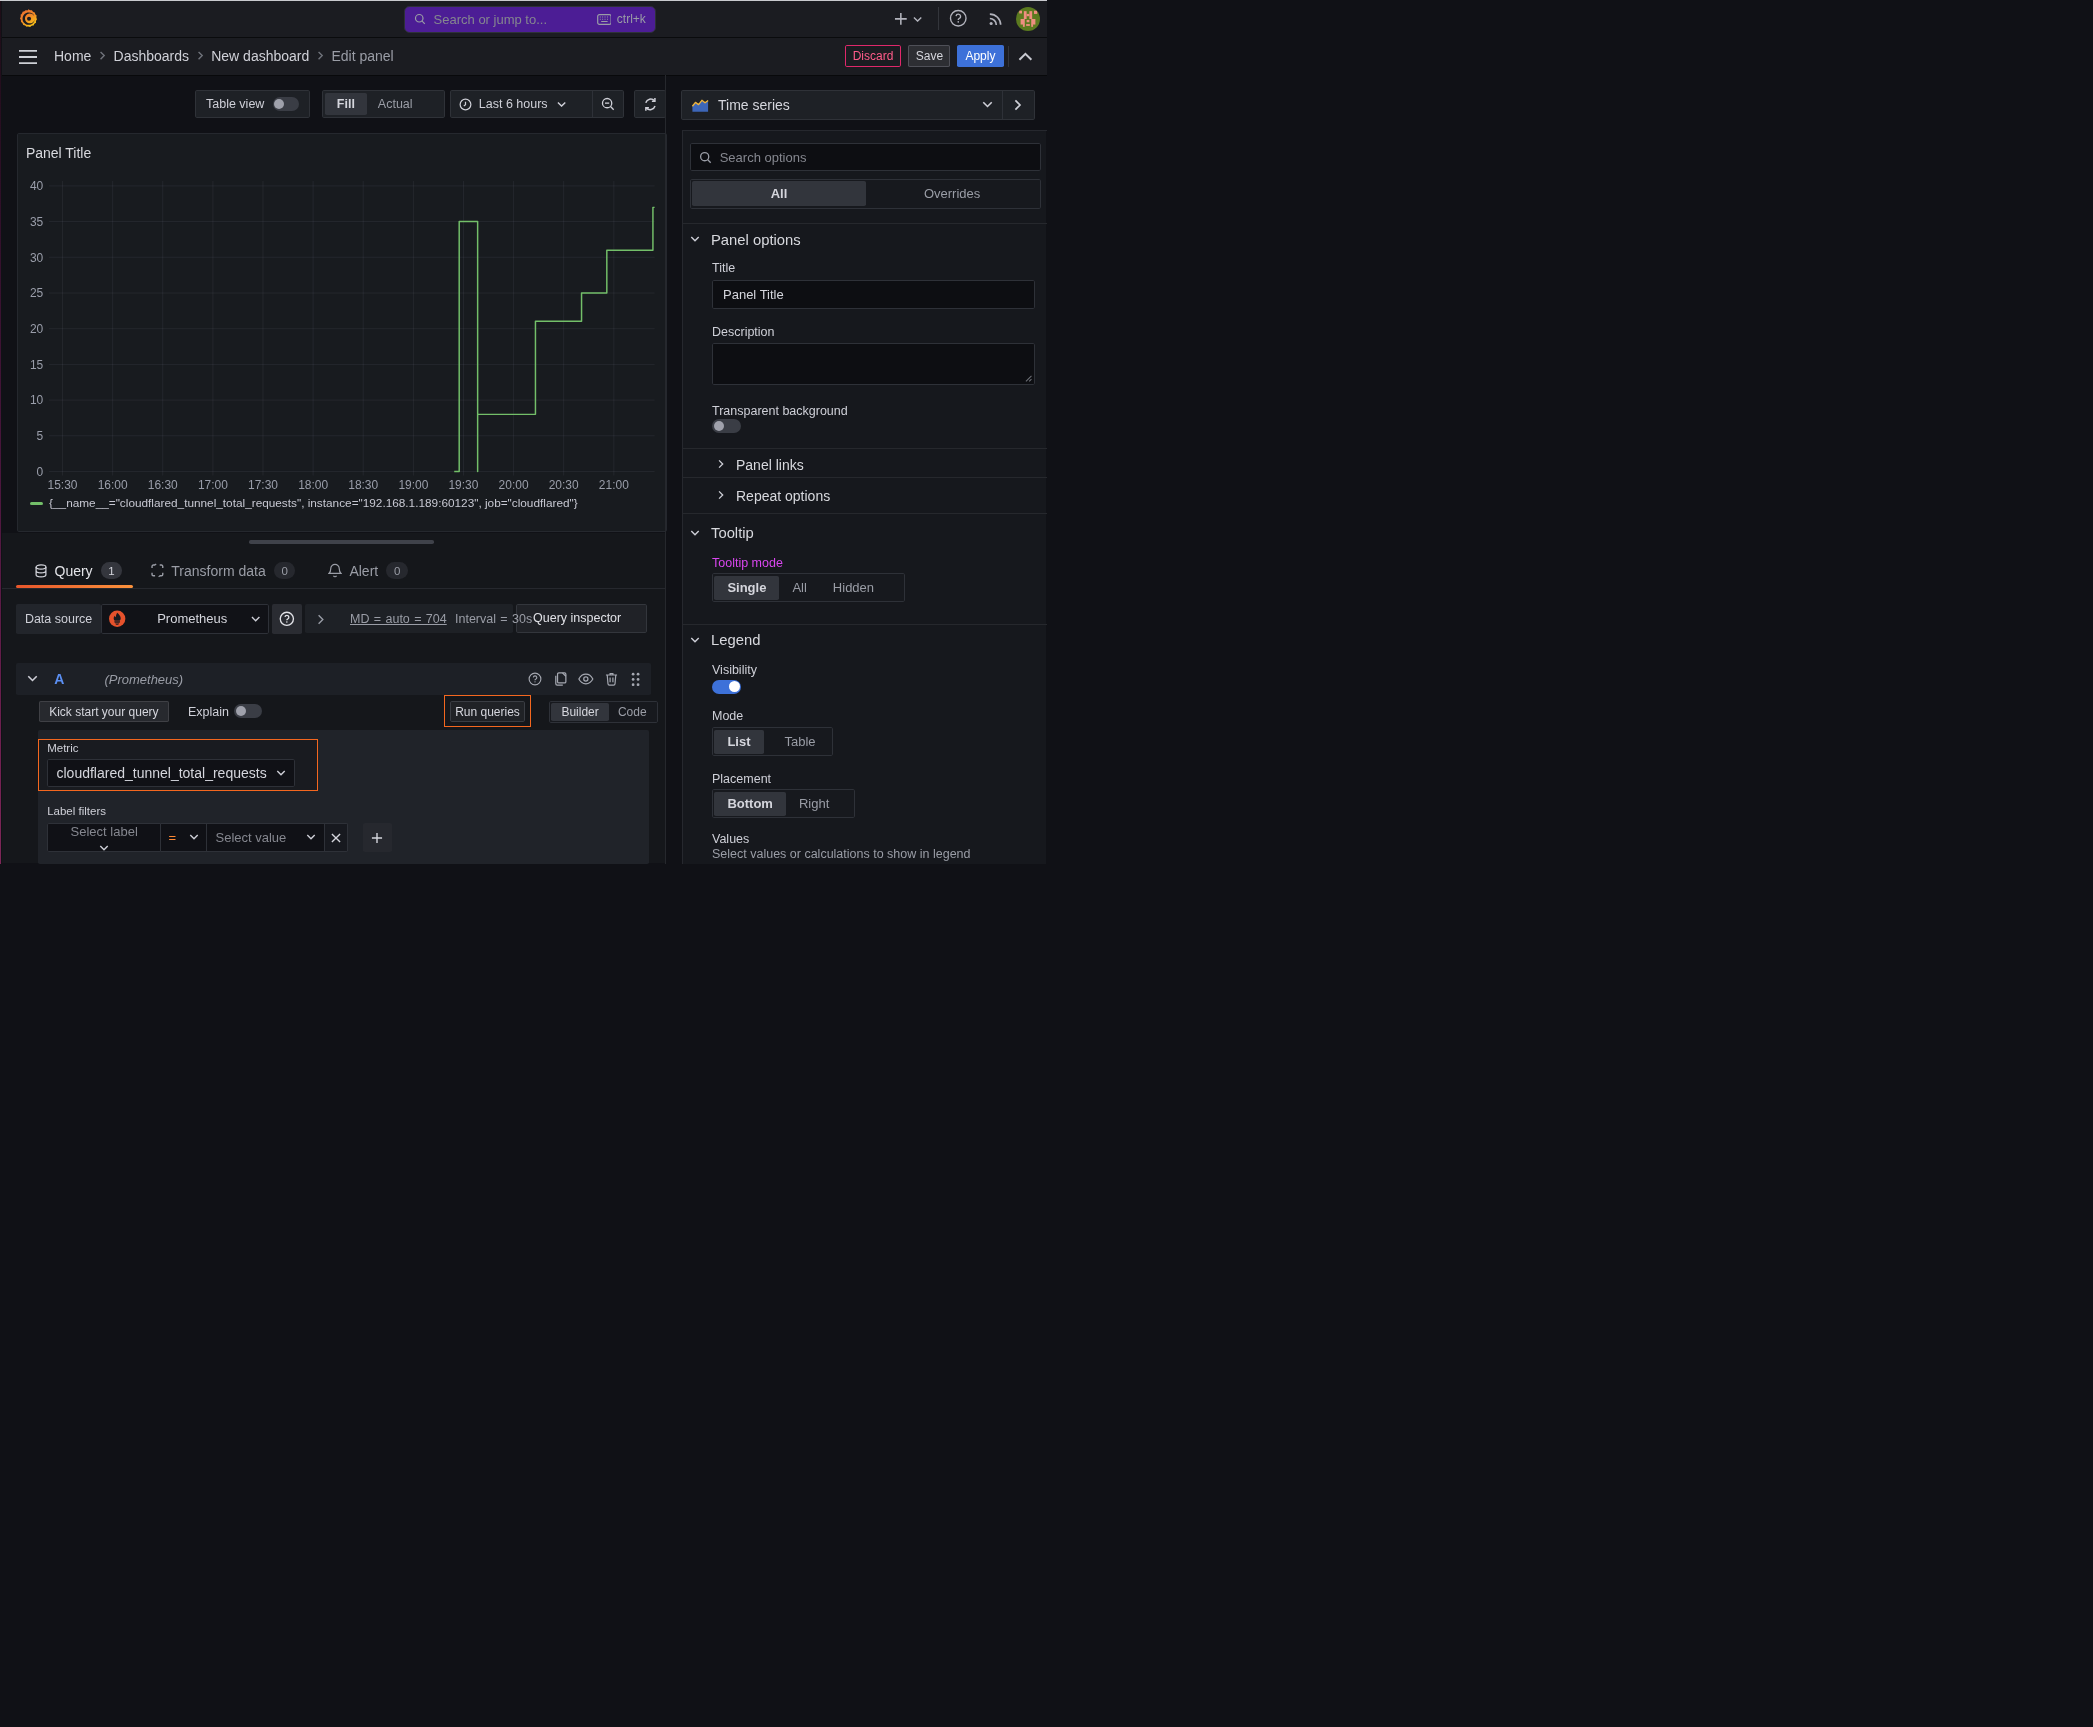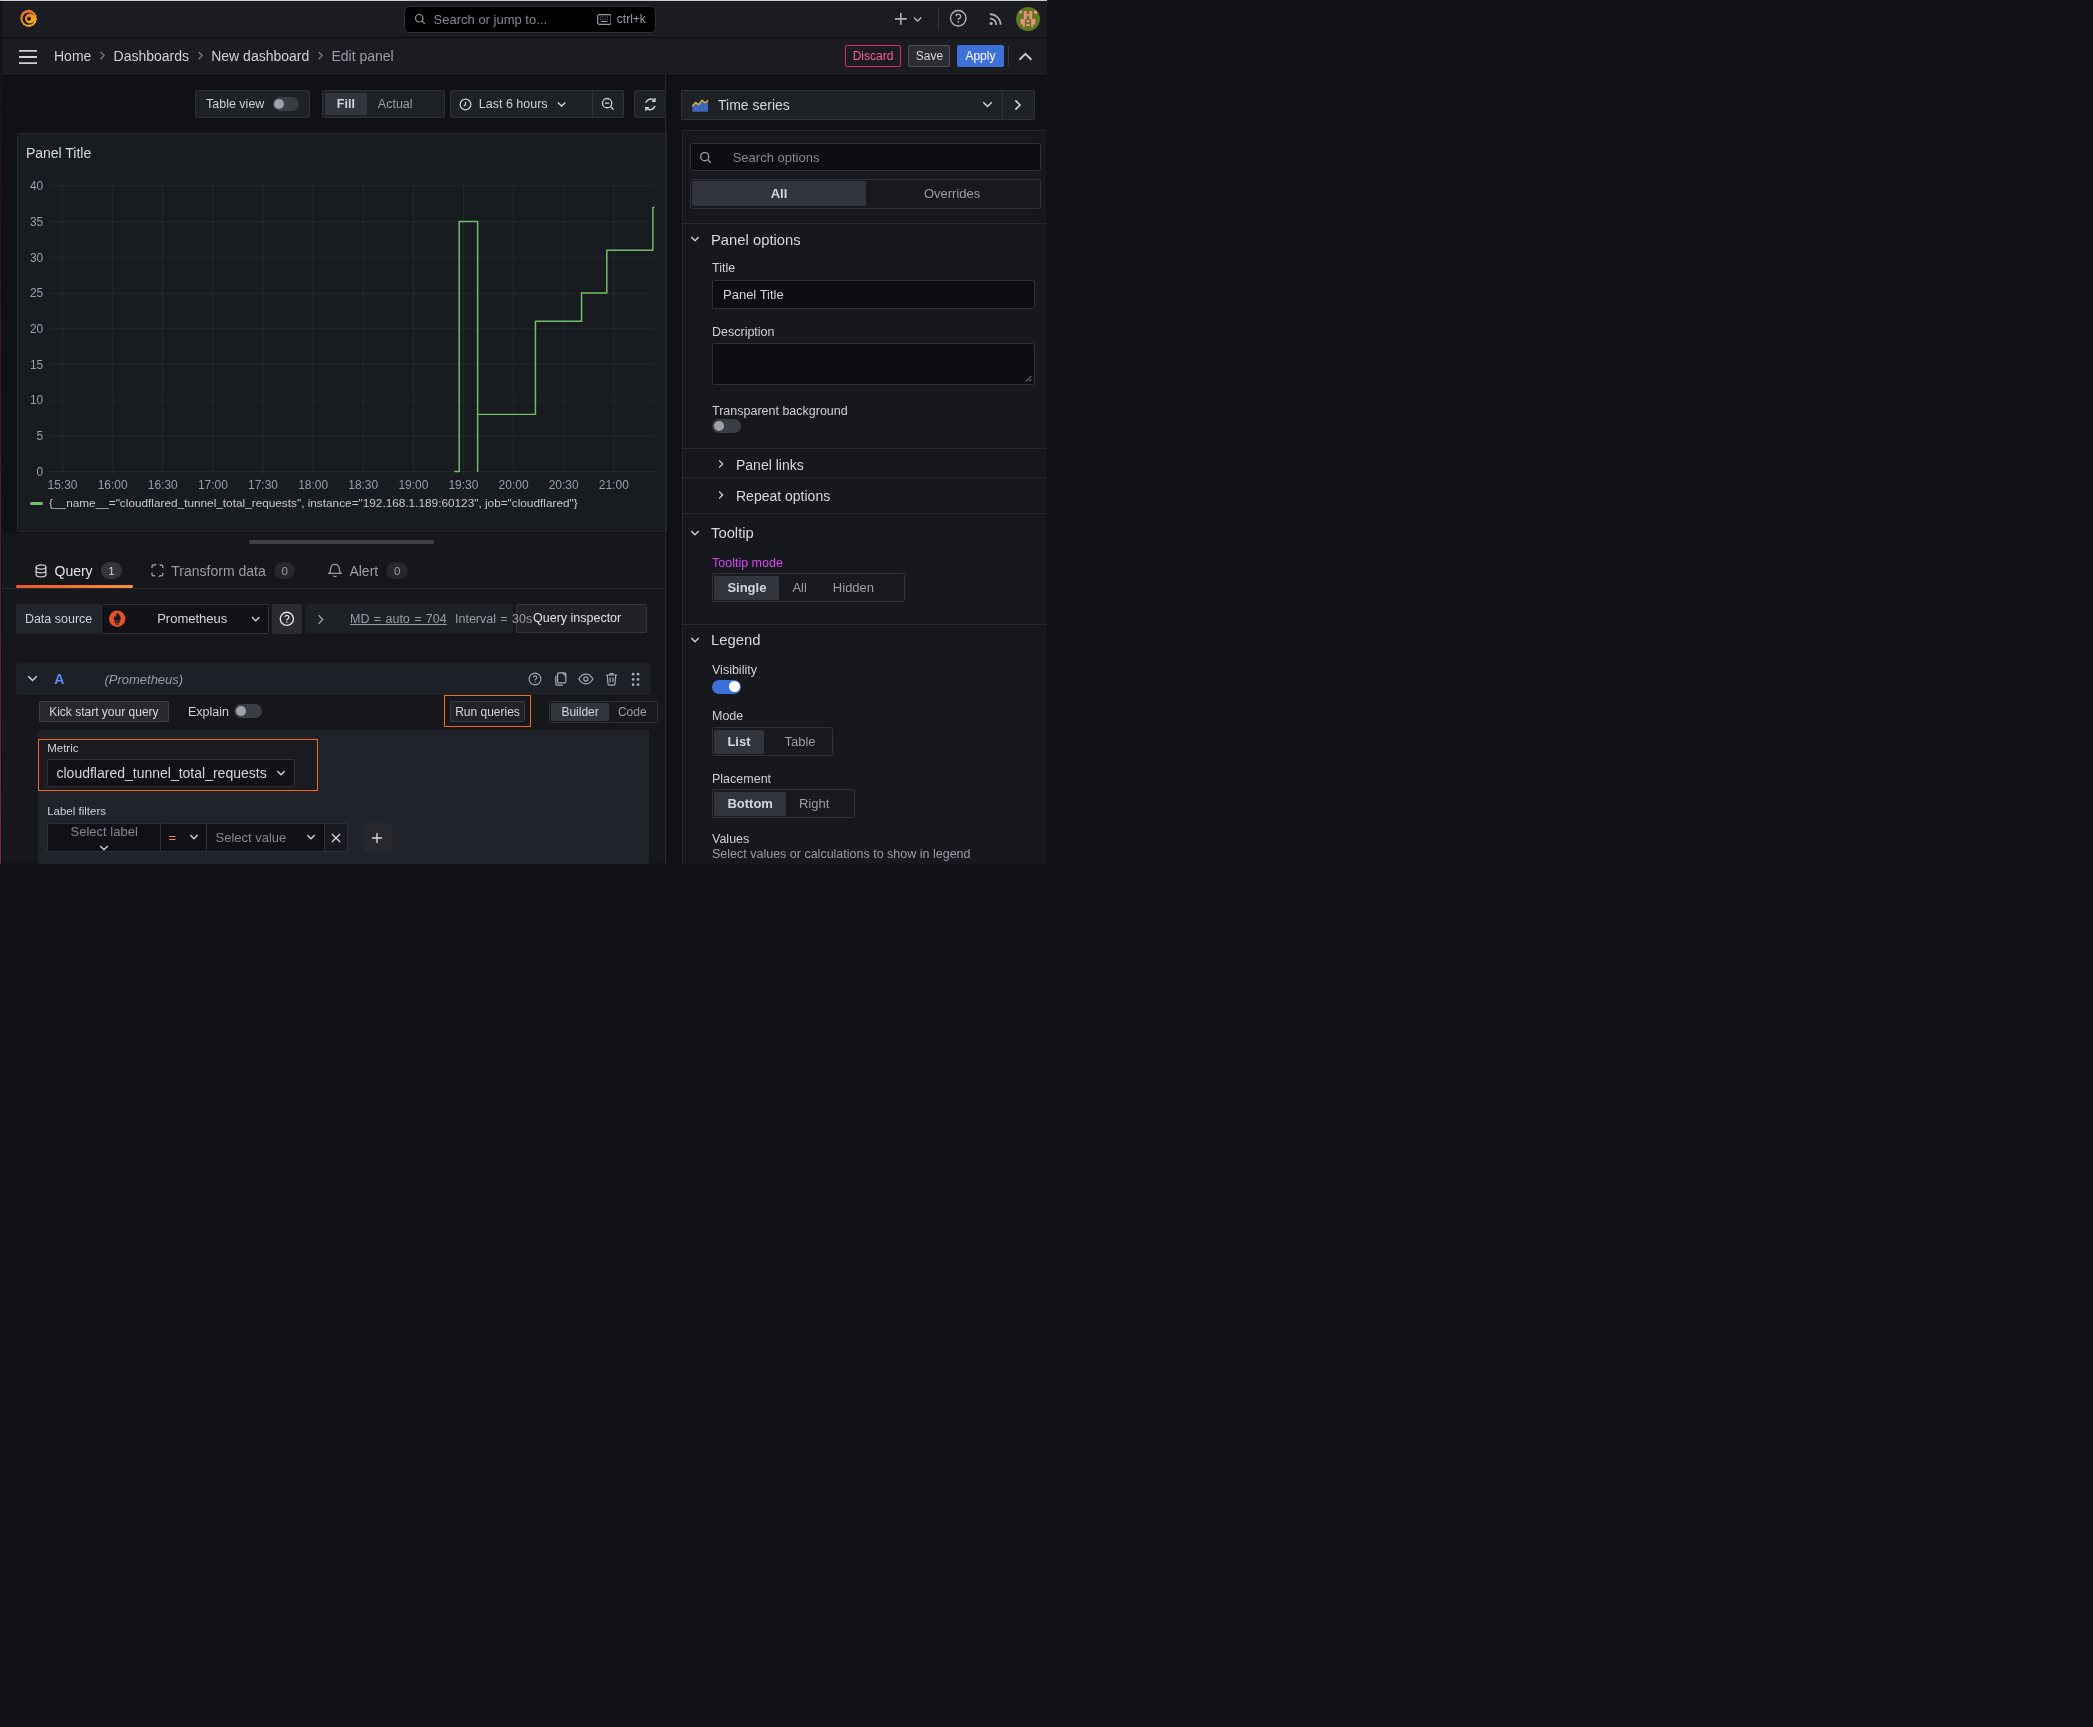--- a/index.html
+++ b/index.html
@@ -31,21 +31,21 @@
    <stop offset="0" stop-color="#ec6d32"></stop>
         <stop offset="0.5" stop-color="#f08428"></stop>
         <stop offset="1" stop-color="#fbc318"></stop>
       </linearGradient>
     </defs>
  <path fill="url(#glogo)" d="M12 1.4 C13.4 2.6 14.2 2.9 16 2.5 C16.8 4.1 17.5 4.7 19.3 5 C19.5 6.8 19.9 7.6 21.4 8.7 C20.8 10.4 20.8 11.3 21.8 12.8 C20.6 14.2 20.3 15 20.6 16.9 C19 17.7 18.4 18.3 17.9 20.1 C16.1 20.1 15.2 20.4 13.9 21.7 C12.3 20.9 11.4 20.8 9.7 21.4 C8.6 20 7.8 19.5 6 19.4 C5.5 17.7 5 16.9 3.4 16 C3.6 14.2 3.4 13.3 2.2 11.9 C3.2 10.4 3.4 9.5 2.9 7.8 C4.4 6.8 4.9 6.1 5.2 4.3 C7 4.2 7.8 3.8 9 2.4 C10.3 3 11 3 12 1.4 Z"></path>
  <path fill="#1b1c21" d="M12.2 5.2c-3.9 0-7 3.1-7 7 0 3.9 3.1 7 7 7 3.9 0 6.6-2.8 6.9-6.2 -0.5 2.6-2.8 4.5-5.5 4.5-3.1 0-5.6-2.5-5.6-5.6 0-3.1 2.5-5.6 5.6-5.6 2.3 0 4.3 1.4 5.1 3.4 -0.6-2.7-3.2-4.5-6.5-4.5z"></path>
  <circle fill="#1b1c21" cx="12.6" cy="12.4" r="2.3"></circle>
 </svg>
 
-<div class="abs row" style="left:404px;top:5.5px;width:252px;height:27px;background:#000000;border:0.9px solid #2e3138;border-radius:5.5px;padding:0 9.2px;">
+<div class="abs row" style="left:404px;top:5.5px;width:252px;height:27px;background:#4c1d95;border:0.9px solid #2e3138;border-radius:5.5px;padding:0 9.2px;">
   <svg width="12" height="12" viewBox="0 0 16 16" style="margin-right:7.4px;">
       <circle cx="7" cy="7" r="5" fill="none" stroke="#9a9da6" stroke-width="1.6"></circle>
       <line x1="10.8" y1="10.8" x2="14.4" y2="14.4" stroke="#9a9da6" stroke-width="1.6"></line>
     </svg>
   <span style="font-size:13px;color:#85878f;flex:1;">Search or jump to...</span>
   <svg width="14.8" height="11" viewBox="0 0 16 12" style="margin-right:5.5px;">
       <rect x="0.7" y="0.7" width="14.6" height="10.6" rx="1.8" fill="none" stroke="#9a9da6" stroke-width="1.3"></rect>
       <path d="M3 3.4h1M5.6 3.4h1M8.2 3.4h1M10.8 3.4h1M3 5.8h1M5.6 5.8h1M8.2 5.8h1M10.8 5.8h1M13 3.4h0M4.5 8.3h7" stroke="#9a9da6" stroke-width="1.1"></path>
     </svg>
   <span style="font-size:12px;color:#9a9da6;">ctrl+k</span>
@@ -395,21 +395,21 @@
     <svg width="8.3" height="12" viewBox="0 0 9 13">
         <path d="M1.5 1.5l5 5-5 5" fill="none" stroke="#cfd0d8" stroke-width="1.8"></path>
       </svg>
   </div>
 </div>
 
 <div class="abs" style="left:682px;top:130px;width:364px;height:734px;background:#16181d;"></div>
 <div class="divh" style="left:682px;top:130px;width:365px;background:#26282e;"></div>
 <div class="divv" style="left:682px;top:130px;height:734px;background:#26282e;"></div>
 
-<div class="abs row input" style="left:690px;top:143px;width:351px;height:28px;padding:0 8.3px;gap:13px;">
+<div class="abs row input" style="left:690px;top:143px;width:351px;height:28px;padding:0 8.3px;">
   <svg width="13" height="13" viewBox="0 0 16 16" style="margin-right:7.4px;">
       <circle cx="7" cy="7" r="5" fill="none" stroke="#9a9da6" stroke-width="1.6"></circle>
       <line x1="10.8" y1="10.8" x2="14.4" y2="14.4" stroke="#9a9da6" stroke-width="1.6"></line>
     </svg>
   <span style="font-size:13px;color:#85878f;">Search options</span>
 </div>
 
 <div class="abs row ctl" style="left:690px;top:179px;width:351px;height:29.5px;padding:1.4px;">
   <div class="seg-on row" style="width:174px;height:25px;justify-content:center;font-size:13px;font-weight:bold;">All</div>
   <div class="row" style="width:174px;height:25px;justify-content:center;font-size:13px;color:#9a9da6;">Overrides</div>

